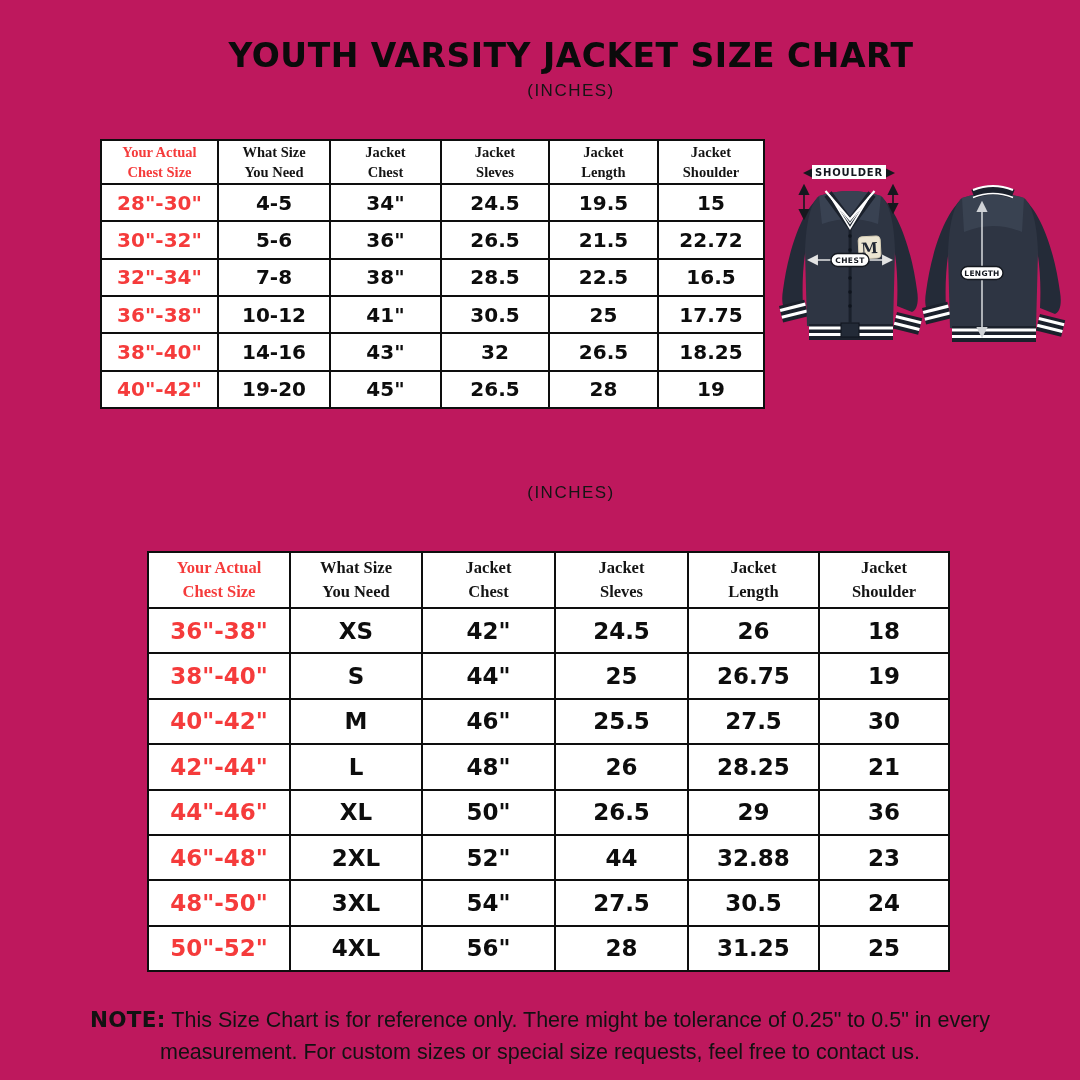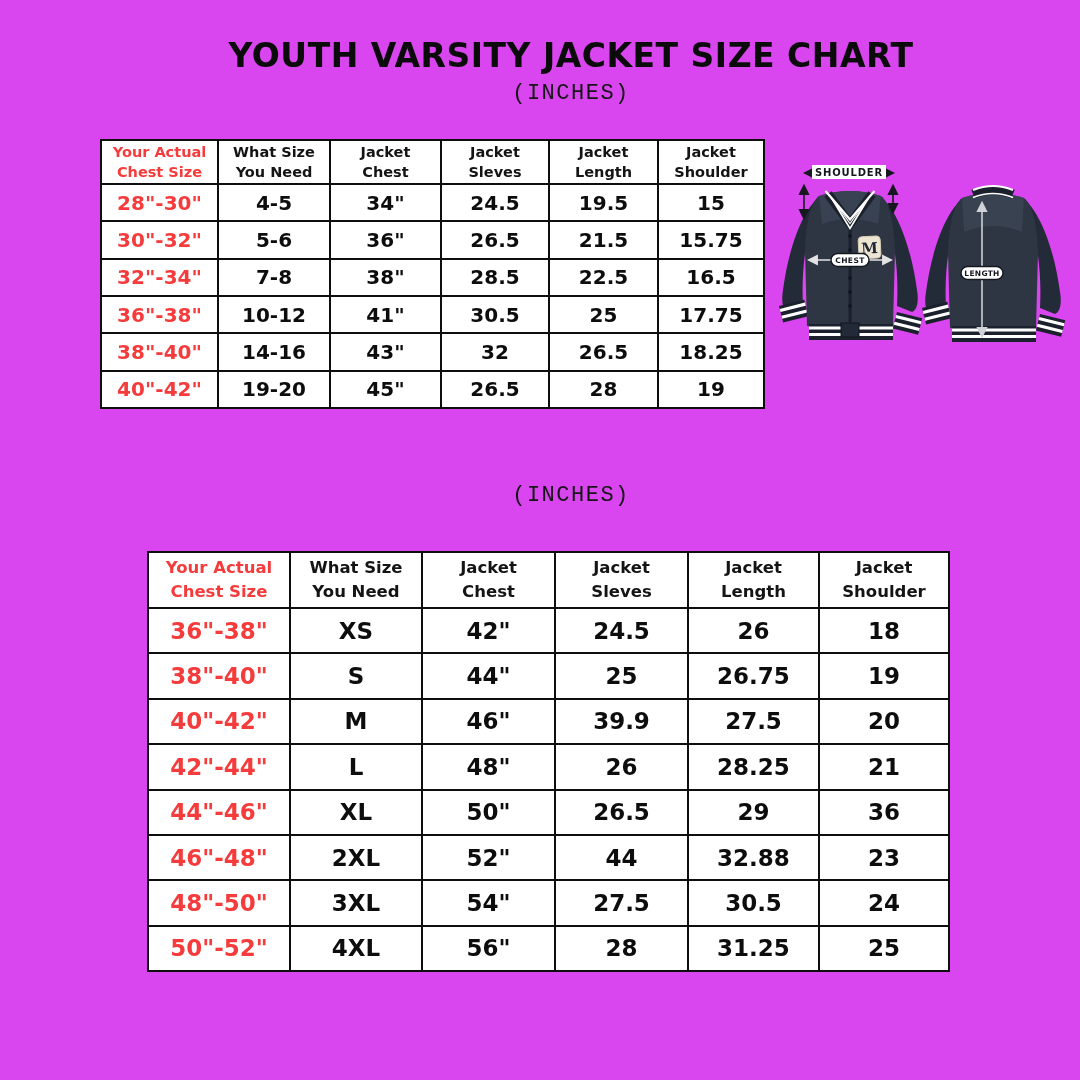--- a/index.html
+++ b/index.html
@@ -1,29 +1,29 @@
 <!DOCTYPE html>
 <html><head>
 <meta charset="utf-8">
 <style>
   html,body{margin:0;padding:0;background:#ffffff;}
   .page{
-    position:relative;width:1080px;height:1080px;background:#d946ef;overflow:hidden;
+    position:relative;width:1080px;height:1080px;background:#be185d;overflow:hidden;
     font-family:"DejaVu Sans","Liberation Sans",sans-serif;color:#0d0d0d;
   }
   .title-block{position:absolute;left:0;width:1080px;text-align:center;box-sizing:border-box;padding-left:62px;}
   .chart-title{margin:0;font-size:33px;font-weight:bold;letter-spacing:0.5px;color:#0b0b0b;line-height:1.1;}
-  .chart-subtitle{margin:7px 0 0 0;font-size:22px;font-weight:normal;letter-spacing:1.5px;color:#151515;
-    font-family:Liberation Mono, monospace;}
+  .chart-subtitle{margin:7px 0 0 0;font-size:17px;font-weight:normal;letter-spacing:1.5px;color:#151515;
+    font-family:Liberation Sans, sans-serif;}
   table.size-table{position:absolute;border-collapse:collapse;table-layout:fixed;background:#fff;}
   .size-table th,.size-table td{
     border:2px solid #0e0e0e;text-align:center;vertical-align:middle;padding:0;
     overflow:hidden;
   }
-  .size-table th{font-weight:bold;white-space:pre-line;color:#141414;}
+  .size-table th{font-weight:bold;white-space:pre-line;color:#141414;font-family:Liberation Serif, serif;}
   #youth-table th{font-size:14.5px;line-height:1.4;}
   #youth-table td{font-size:20px;font-weight:bold;}
   #adult-table th{font-size:16.5px;line-height:1.45;}
   #adult-table td{font-size:23px;font-weight:bold;}
   .size-table .red{color:#f53b3b;}
   .note{
     position:absolute;left:30px;top:1004px;width:1020px;text-align:center;
     font-family:"Liberation Sans",sans-serif;font-size:21.5px;color:#121212;line-height:1.5;margin:0;
   }
   .note b{font-family:"DejaVu Sans","Liberation Sans",sans-serif;font-weight:bold;letter-spacing:0.3px;}
@@ -73,21 +73,21 @@
           <td>24.5</td>
           <td>19.5</td>
           <td>15</td>
         </tr>
         <tr>
           <td class="red">30"-32"</td>
           <td>5-6</td>
           <td>36"</td>
           <td>26.5</td>
           <td>21.5</td>
-          <td>15.75</td>
+          <td>22.72</td>
         </tr>
         <tr>
           <td class="red">32"-34"</td>
           <td>7-8</td>
           <td>38"</td>
           <td>28.5</td>
           <td>22.5</td>
           <td>16.5</td>
         </tr>
         <tr>
@@ -273,23 +273,23 @@
           <td>S</td>
           <td>44"</td>
           <td>25</td>
           <td>26.75</td>
           <td>19</td>
         </tr>
         <tr>
           <td class="red">40"-42"</td>
           <td>M</td>
           <td>46"</td>
-          <td>39.9</td>
+          <td>25.5</td>
           <td>27.5</td>
-          <td>20</td>
+          <td>30</td>
         </tr>
         <tr>
           <td class="red">42"-44"</td>
           <td>L</td>
           <td>48"</td>
           <td>26</td>
           <td>28.25</td>
           <td>21</td>
         </tr>
         <tr>
@@ -320,14 +320,18 @@
           <td class="red">50"-52"</td>
           <td>4XL</td>
           <td>56"</td>
           <td>28</td>
           <td>31.25</td>
           <td>25</td>
         </tr>
       </tbody>
     </table>
 
+  <p class="note">
+    <b>NOTE:</b>
+    <span>This Size Chart is for reference only. There might be tolerance of 0.25" to 0.5" in every measurement. For custom sizes or special size requests, feel free to contact us.</span>
+  </p>
 
 </div>
 
 </body></html>

